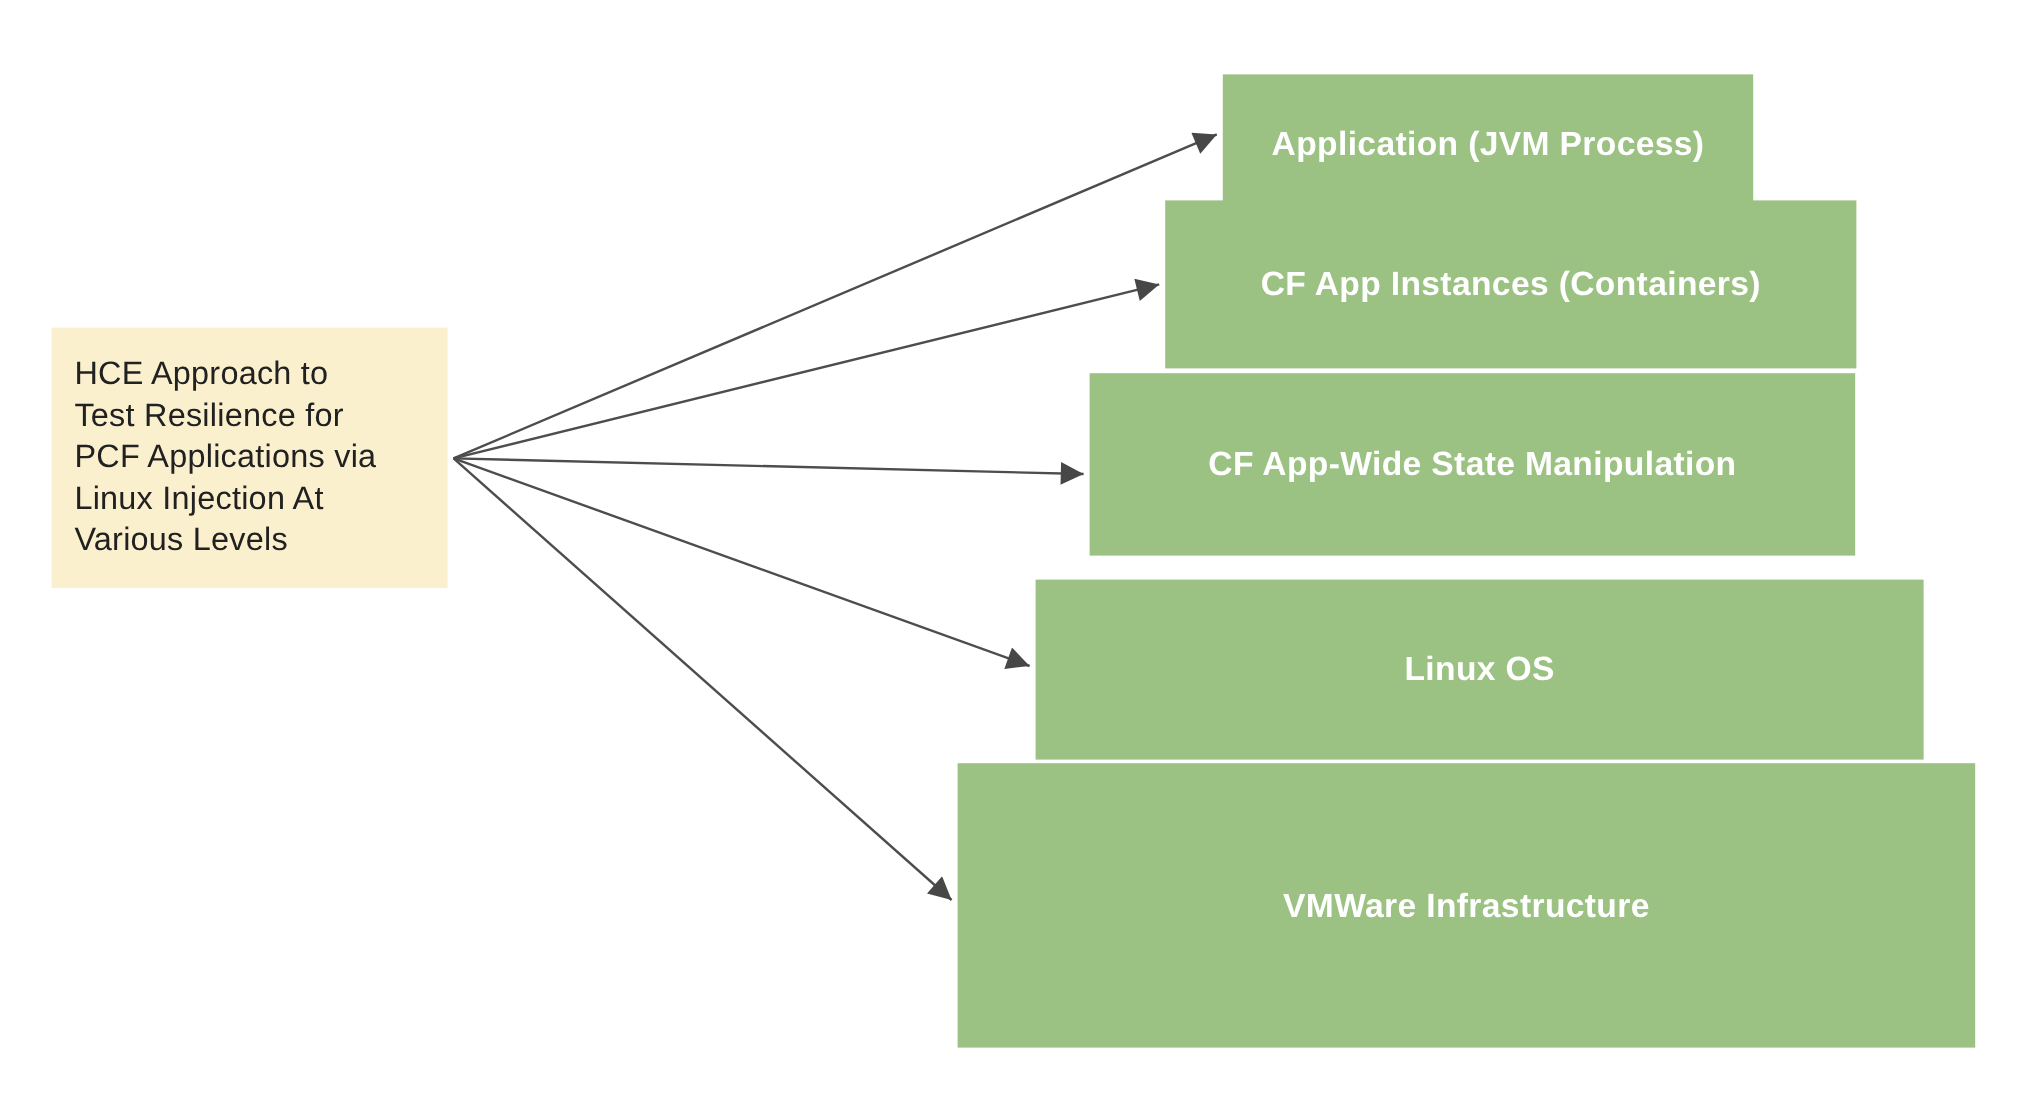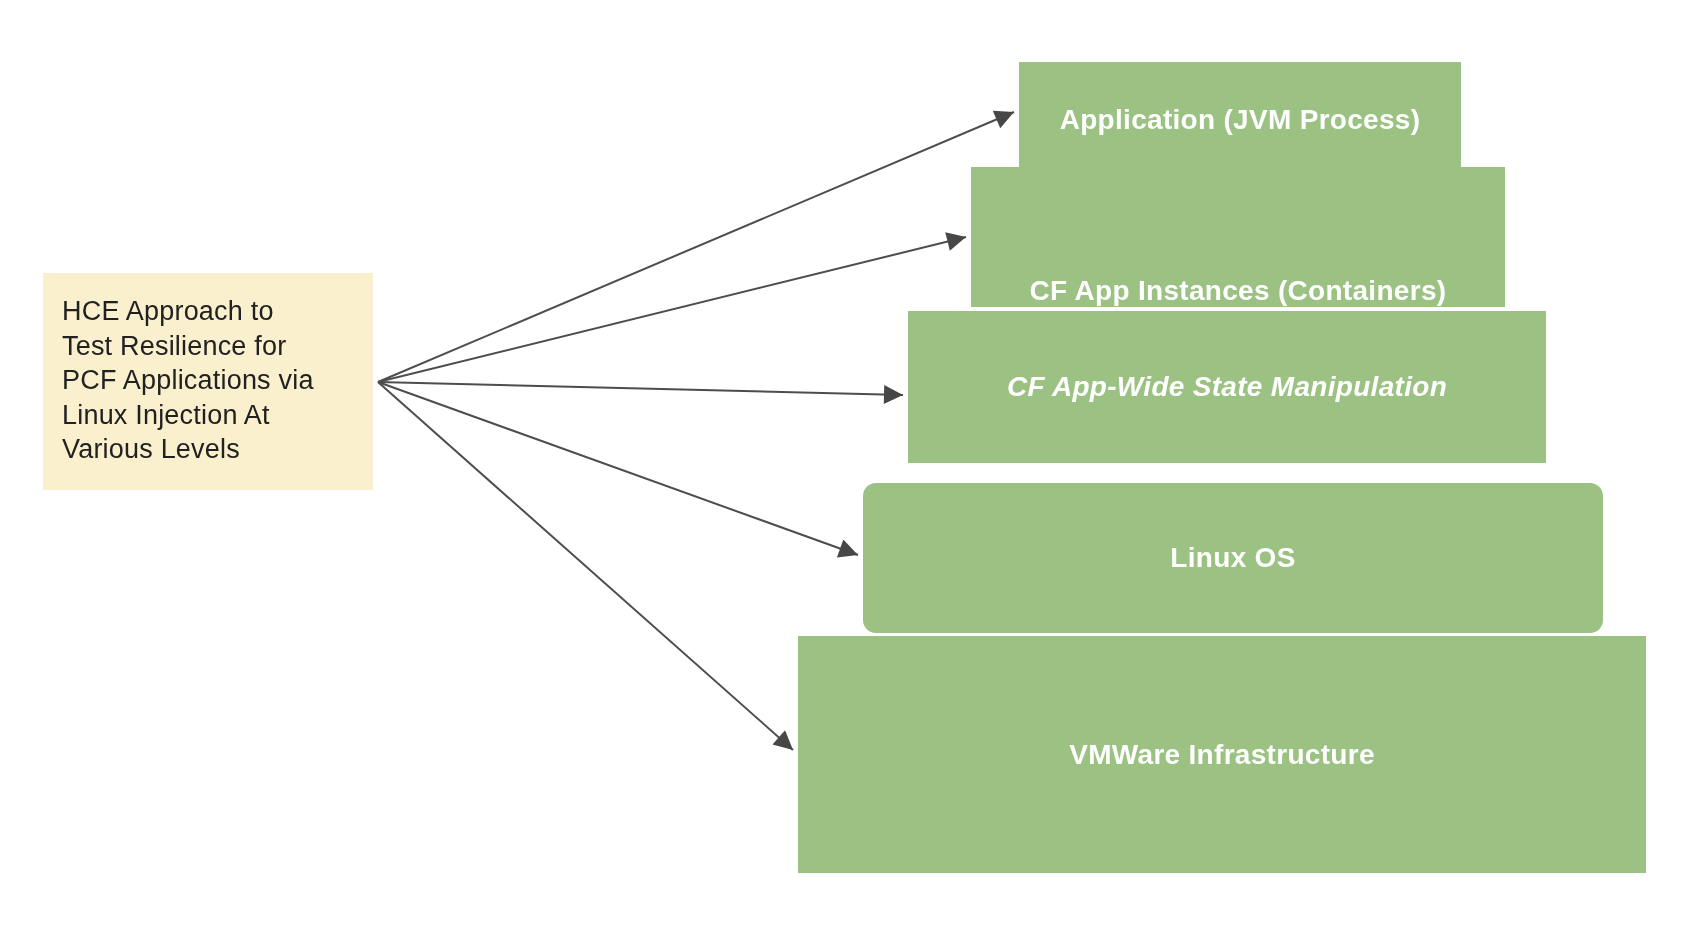--- a/index.html
+++ b/index.html
@@ -40,23 +40,23 @@
     justify-content: center;
   }
   .level-label {
     color: #ffffff;
     font-weight: bold;
     font-size: 28px;
     text-align: center;
     letter-spacing: 0.3px;
   }
   .lv1 { left: 1019px; top:  62px; width: 442px; height: 116px; }
-  .lv2 { left:  971px; top: 167px; width: 534px; height: 140px; align-items: flex-end; }
-  .lv3 { left:  908px; top: 311px; width: 638px; height: 152px; font-style: italic; }
-  .lv4 { left:  863px; top: 483px; width: 740px; height: 150px; border-radius: 13px; }
+  .lv2 { left:  971px; top: 167px; width: 576px; height: 140px; }
+  .lv3 { left:  908px; top: 311px; width: 638px; height: 152px; }
+  .lv4 { left:  863px; top: 483px; width: 740px; height: 150px; }
   .lv5 { left:  798px; top: 636px; width: 848px; height: 237px; }
   .arrows-overlay {
     position: absolute;
     left: 0; top: 0;
     width: 1695px;
     height: 926px;
     pointer-events: none;
   }
 </style>
 </head>

